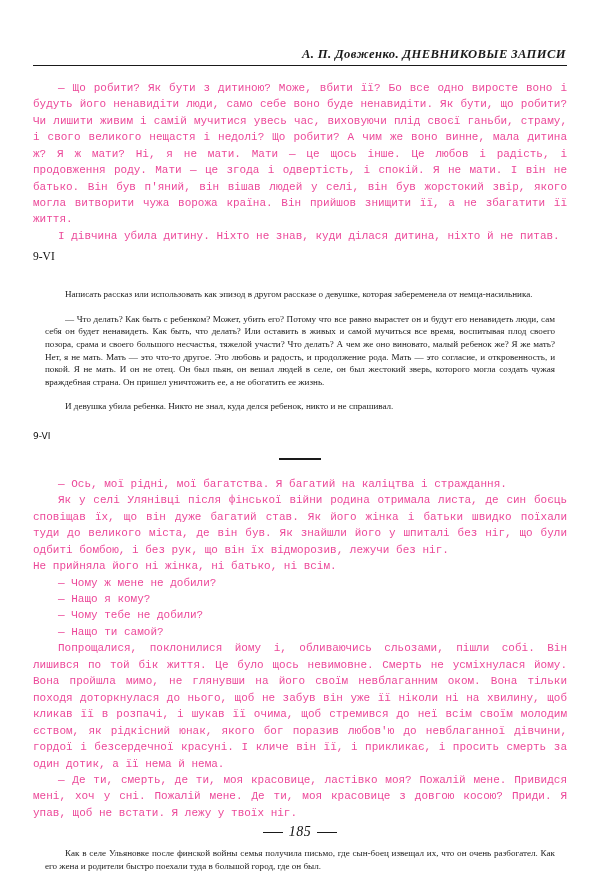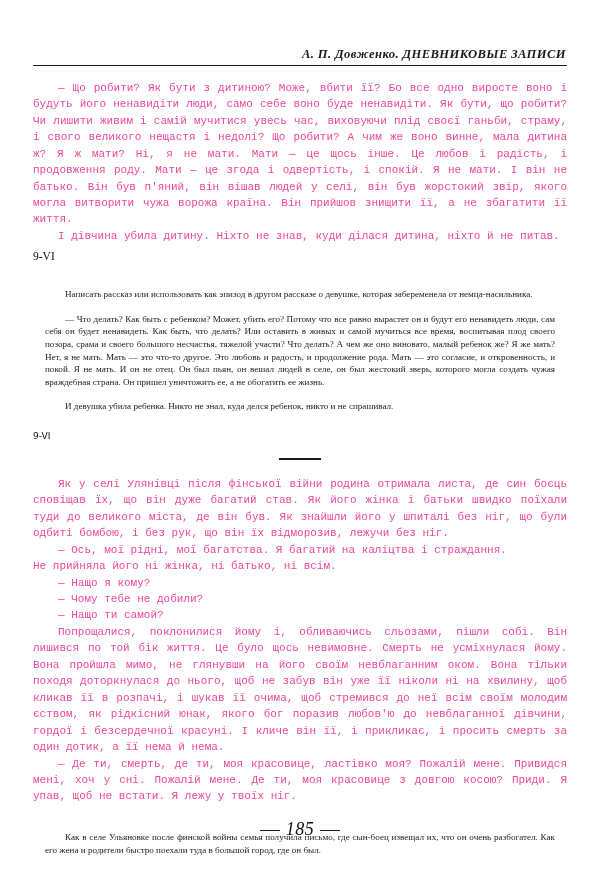--- a/index.html
+++ b/index.html
@@ -101,21 +101,21 @@
 
   
   .folio {
     position: absolute;
     left: 0;
     right: 0;
     bottom: 48px;
     text-align: center;
     font-family: "Liberation Serif", "DejaVu Serif", serif;
     font-style: italic;
-    font-size: 18px;
+    font-size: 14px;
     color: #111111;
     letter-spacing: 0.5px;
   }
   .folio .dash {
     display: inline-block;
     width: 20px;
     height: 1px;
     background: #1a1a1a;
     vertical-align: middle;
     margin: 0 6px;
@@ -153,23 +153,24 @@
   </div>
 
   <div class="sp-6"></div>
   <div class="datemark small">9-VI</div>
 
   <div class="sp-16"></div>
   <div class="sep-wrap"><span class="sep"></span></div>
   <div class="sp-16"></div>
 
   <div class="uk">
+    <p>— Ось, мої рідні, мої багатства. Я багатий на каліцтва і страждання.</p>
     <p>Як у селі Улянівці після фінської війни родина отримала листа, де син боєць сповіщав їх, що він дуже багатий став. Як його жінка і батьки швидко поїхали туди до великого міста, де він був. Як знайшли його у шпиталі без ніг, що були одбиті бомбою, і без рук, що він їх відморозив, лежучи без ніг.</p>
-    <p>— Ось, мої рідні, мої багатства. Я багатий на каліцтва і страждання.</p>
     <p class="noindent">Не прийняла його ні жінка, ні батько, ні всім.</p>
+    <p>— Чому ж мене не добили?</p>
     <p>— Нащо я кому?</p>
     <p>— Чому тебе не добили?</p>
     <p>— Нащо ти самой?</p>
     <p>Попрощалися, поклонилися йому і, обливаючись сльозами, пішли собі. Він лишився по той бік життя. Це було щось невимовне. Смерть не усміхнулася йому. Вона пройшла мимо, не глянувши на його своїм невблаганним оком. Вона тільки походя доторкнулася до нього, щоб не забув він уже її ніколи ні на хвилину, щоб кликав її в розпачі, і шукав її очима, щоб стремився до неї всім своїм молодим єством, як рідкісний юнак, якого бог поразив любов'ю до невблаганної дівчини, гордої і безсердечної красуні. І кличе він її, і прикликає, і просить смерть за один дотик, а її нема й нема.</p>
     <p>— Де ти, смерть, де ти, моя красовице, ластівко моя? Пожалій мене. Привидся мені, хоч у сні. Пожалій мене. Де ти, моя красовице з довгою косою? Приди. Я упав, щоб не встати. Я лежу у твоїх ніг.</p>
   </div>
 
   <div class="sp-14"></div>
 
   <div class="ru">

